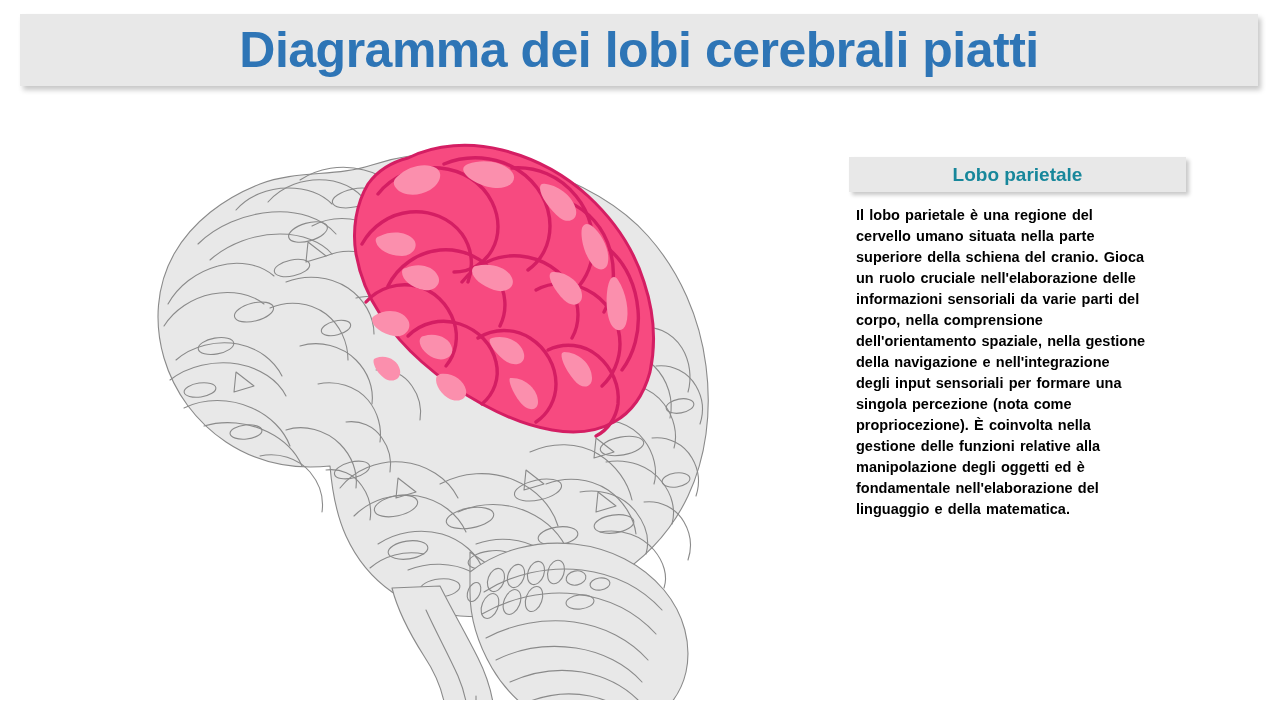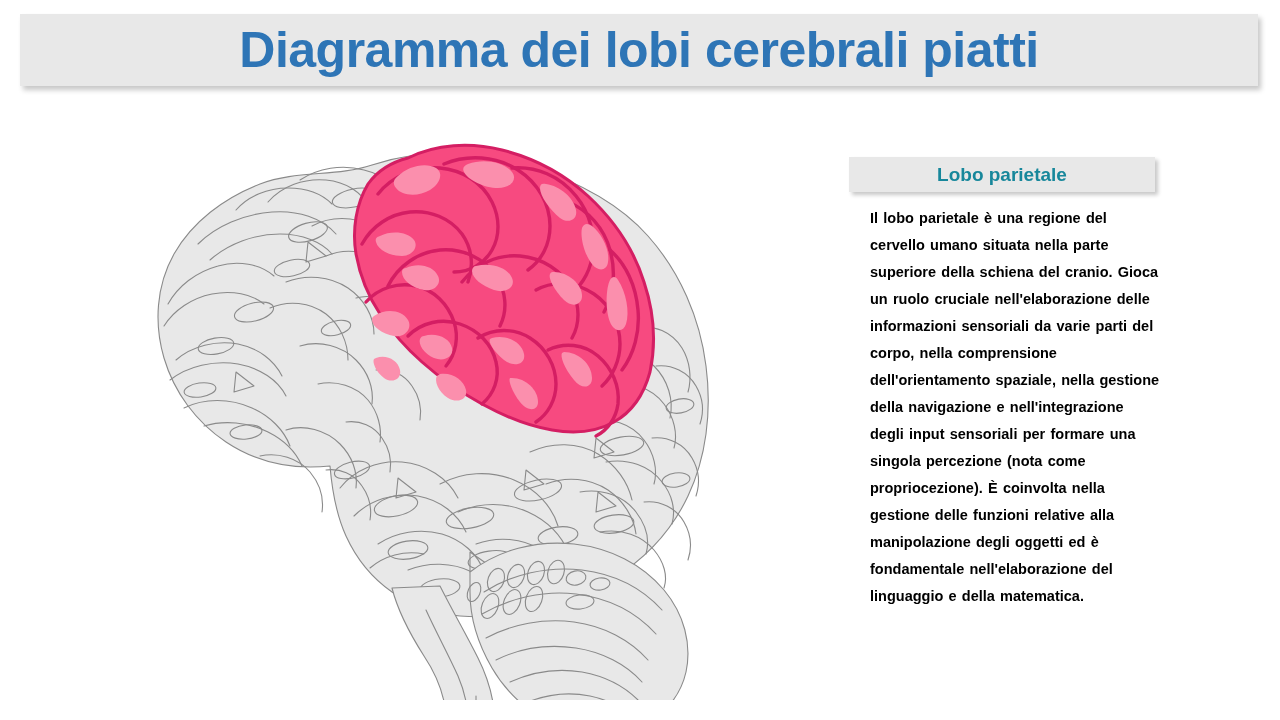--- a/index.html
+++ b/index.html
@@ -49,44 +49,44 @@
   #brain-figure svg { display: block; width: 100%; height: 100%; }
 
   
   #info-panel {
     position: absolute;
     left: 849px;
     top: 157px;
     width: 310px;
   }
   #lobe-header-box {
-    width: 306px;
+    width: 337px;
     height: 35px;
     background: #e8e8e8;
     box-shadow: 3px 3px 4px rgba(0,0,0,0.22);
     display: flex;
     align-items: center;
     justify-content: center;
   }
   #lobe-header-text {
     color: #17879b;
     font-family: "Liberation Sans", sans-serif;
     font-size: 19px;
     font-weight: bold;
     white-space: nowrap;
   }
   #lobe-description {
     margin-top: 13px;
-    margin-left: 21px;
+    margin-left: 7px;
     width: 292px;
     color: #000000;
     font-family: "Liberation Sans", sans-serif;
     font-size: 14.5px;
     font-weight: bold;
-    line-height: 27px;
+    line-height: 21px;
     text-align: left;
     word-spacing: 1.2px;
   }
 </style>
 </head>
 <body>
 
 <div id="title-bar">
   <div id="title-text">Diagramma dei lobi cerebrali piatti</div>
 </div>

